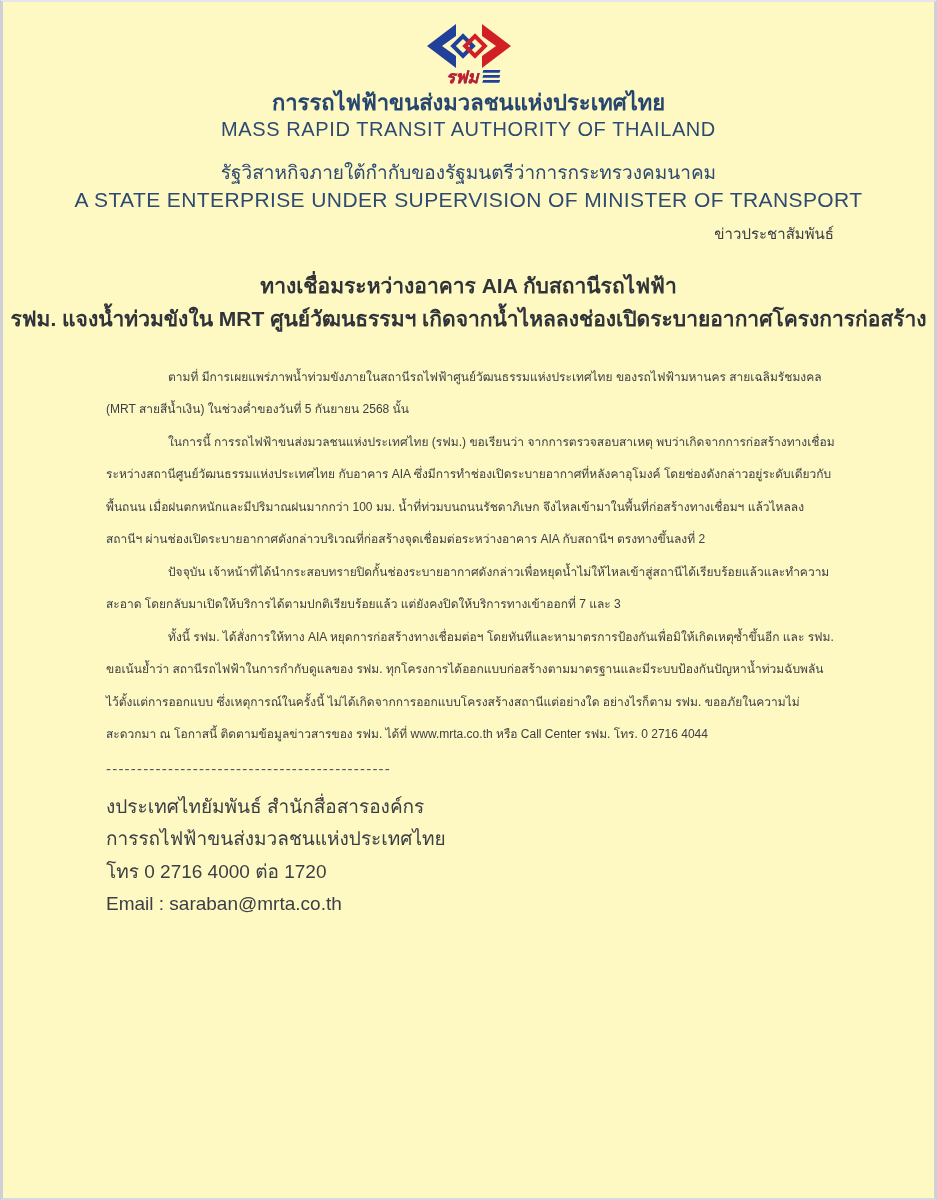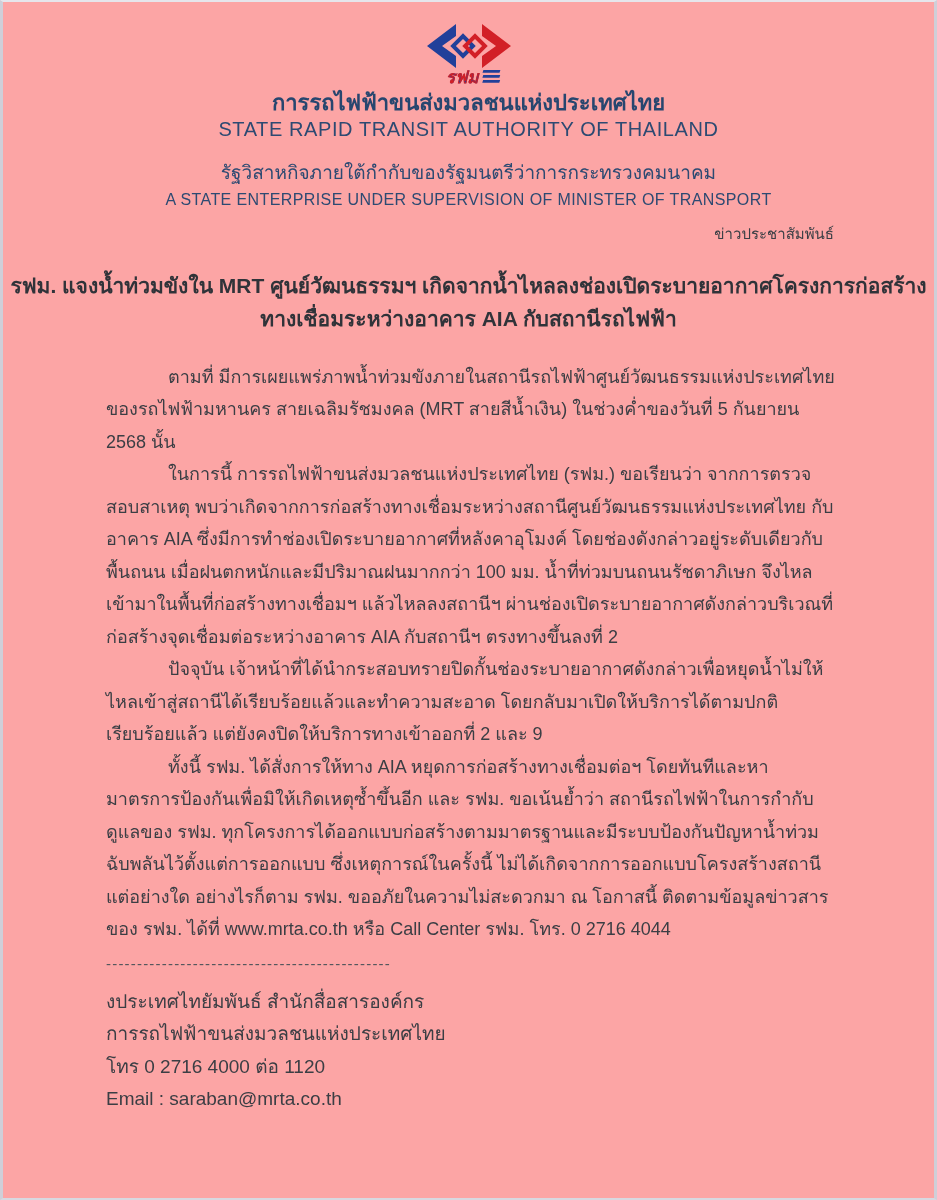--- a/index.html
+++ b/index.html
@@ -4,21 +4,21 @@
 <style>
   * { margin: 0; padding: 0; box-sizing: border-box; }
   html, body { background: #f2f2f5; }
   body { font-family: "Liberation Sans", "DejaVu Sans", sans-serif; }
 
   .page {
     position: relative;
     width: 937px;
     height: 1200px;
     margin: 0 auto;
-    background: #fca5a5;
+    background: #fef9c3;
     border-left: 3px solid #cfcfd8;
     border-right: 3px solid #cfcfd8;
     border-top: 2px solid #e6e6ec;
     border-bottom: 2px solid #d8d8e0;
     overflow: hidden;
     color: #3d4046;
   }
 
   
   .header { text-align: center; padding-top: 20px; }
@@ -32,21 +32,21 @@
     margin-top: 1px;
     font-size: 20px; color: #2d4a72;
     letter-spacing: 0.6px; line-height: 24px;
   }
   .supervision-th {
     margin-top: 20px;
     font-size: 19px; color: #2d4a72; line-height: 23px;
   }
   .supervision-en {
     margin-top: 4px;
-    font-size: 16px; color: #2d4a72;
+    font-size: 21px; color: #2d4a72;
     letter-spacing: 0.4px; line-height: 23px;
   }
 
   
   .meta {
     margin: 10px 100px 0 0;
     text-align: right;
     font-size: 15px; color: #3c4046; line-height: 26.5px;
   }
 
@@ -54,21 +54,21 @@
   .doc-title {
     margin-top: 21px;
     text-align: center;
     font-size: 21px; font-weight: bold;
     color: #303339; line-height: 33px;
   }
 
   
   .body-text {
     margin: 26px 99px 0 103px;
-    font-size: 18px;
+    font-size: 12px;
     line-height: 32.5px;
     color: #3b3e44;
   }
   .para { text-indent: 62px; }
 
   
   .separator {
     margin: 8px 0 0 103px;
     font-size: 15px;
     color: #54575d;
@@ -102,43 +102,43 @@
         <text x="27" y="61" font-size="17" font-style="italic" font-weight="bold" fill="#21409a" stroke="#d21f26" stroke-width="0.35">รฟม</text>
 
         <g fill="#21409a" transform="skewX(-18)">
           <rect x="80" y="48" width="17" height="2.8"></rect>
           <rect x="81.5" y="53" width="17" height="2.8"></rect>
           <rect x="83" y="58" width="17" height="2.8"></rect>
         </g>
       </svg>
     </div>
     <div class="org-name-th">การรถไฟฟ้าขนส่งมวลชนแห่งประเทศไทย</div>
-    <div class="org-name-en">STATE RAPID TRANSIT AUTHORITY OF THAILAND</div>
+    <div class="org-name-en">MASS RAPID TRANSIT AUTHORITY OF THAILAND</div>
     <div class="supervision-th">รัฐวิสาหกิจภายใต้กำกับของรัฐมนตรีว่าการกระทรวงคมนาคม</div>
     <div class="supervision-en">A STATE ENTERPRISE UNDER SUPERVISION OF MINISTER OF TRANSPORT</div>
   </div>
 
   <div class="meta">
     <div>ข่าวประชาสัมพันธ์</div>
   </div>
 
   <div class="doc-title">
+    <div>ทางเชื่อมระหว่างอาคาร AIA กับสถานีรถไฟฟ้า</div>
     <div>รฟม. แจงน้ำท่วมขังใน MRT ศูนย์วัฒนธรรมฯ เกิดจากน้ำไหลลงช่องเปิดระบายอากาศโครงการก่อสร้าง</div>
-    <div>ทางเชื่อมระหว่างอาคาร AIA กับสถานีรถไฟฟ้า</div>
   </div>
 
   <div class="body-text">
     <p class="para">ตามที่ มีการเผยแพร่ภาพน้ำท่วมขังภายในสถานีรถไฟฟ้าศูนย์วัฒนธรรมแห่งประเทศไทย ของรถไฟฟ้ามหานคร สายเฉลิมรัชมงคล (MRT สายสีน้ำเงิน) ในช่วงค่ำของวันที่ 5 กันยายน 2568 นั้น</p>
     <p class="para">ในการนี้ การรถไฟฟ้าขนส่งมวลชนแห่งประเทศไทย (รฟม.) ขอเรียนว่า จากการตรวจสอบสาเหตุ พบว่าเกิดจากการก่อสร้างทางเชื่อมระหว่างสถานีศูนย์วัฒนธรรมแห่งประเทศไทย กับอาคาร AIA ซึ่งมีการทำช่องเปิดระบายอากาศที่หลังคาอุโมงค์ โดยช่องดังกล่าวอยู่ระดับเดียวกับพื้นถนน เมื่อฝนตกหนักและมีปริมาณฝนมากกว่า 100 มม. น้ำที่ท่วมบนถนนรัชดาภิเษก จึงไหลเข้ามาในพื้นที่ก่อสร้างทางเชื่อมฯ แล้วไหลลงสถานีฯ ผ่านช่องเปิดระบายอากาศดังกล่าวบริเวณที่ก่อสร้างจุดเชื่อมต่อระหว่างอาคาร AIA กับสถานีฯ ตรงทางขึ้นลงที่ 2</p>
-    <p class="para">ปัจจุบัน เจ้าหน้าที่ได้นำกระสอบทรายปิดกั้นช่องระบายอากาศดังกล่าวเพื่อหยุดน้ำไม่ให้ไหลเข้าสู่สถานีได้เรียบร้อยแล้วและทำความสะอาด โดยกลับมาเปิดให้บริการได้ตามปกติเรียบร้อยแล้ว แต่ยังคงปิดให้บริการทางเข้าออกที่ 2  และ 9</p>
+    <p class="para">ปัจจุบัน เจ้าหน้าที่ได้นำกระสอบทรายปิดกั้นช่องระบายอากาศดังกล่าวเพื่อหยุดน้ำไม่ให้ไหลเข้าสู่สถานีได้เรียบร้อยแล้วและทำความสะอาด โดยกลับมาเปิดให้บริการได้ตามปกติเรียบร้อยแล้ว แต่ยังคงปิดให้บริการทางเข้าออกที่ 7  และ 3</p>
     <p class="para">ทั้งนี้ รฟม. ได้สั่งการให้ทาง AIA หยุดการก่อสร้างทางเชื่อมต่อฯ โดยทันทีและหามาตรการป้องกันเพื่อมิให้เกิดเหตุซ้ำขึ้นอีก และ รฟม. ขอเน้นย้ำว่า สถานีรถไฟฟ้าในการกำกับดูแลของ รฟม. ทุกโครงการได้ออกแบบก่อสร้างตามมาตรฐานและมีระบบป้องกันปัญหาน้ำท่วมฉับพลันไว้ตั้งแต่การออกแบบ ซึ่งเหตุการณ์ในครั้งนี้ ไม่ได้เกิดจากการออกแบบโครงสร้างสถานีแต่อย่างใด อย่างไรก็ตาม รฟม. ขออภัยในความไม่สะดวกมา ณ โอกาสนี้ ติดตามข้อมูลข่าวสารของ รฟม. ได้ที่ www.mrta.co.th หรือ Call Center รฟม. โทร. 0 2716 4044</p>
   </div>
 
   <div class="separator">----------------------------------------------</div>
 
   <div class="footer">
     <div>งประเทศไทยัมพันธ์ สำนักสื่อสารองค์กร</div>
     <div>การรถไฟฟ้าขนส่งมวลชนแห่งประเทศไทย</div>
-    <div>โทร 0 2716 4000 ต่อ 1120</div>
+    <div>โทร 0 2716 4000 ต่อ 1720</div>
     <div>Email : saraban@mrta.co.th</div>
   </div>
 
 </div>
 
 </body></html>

